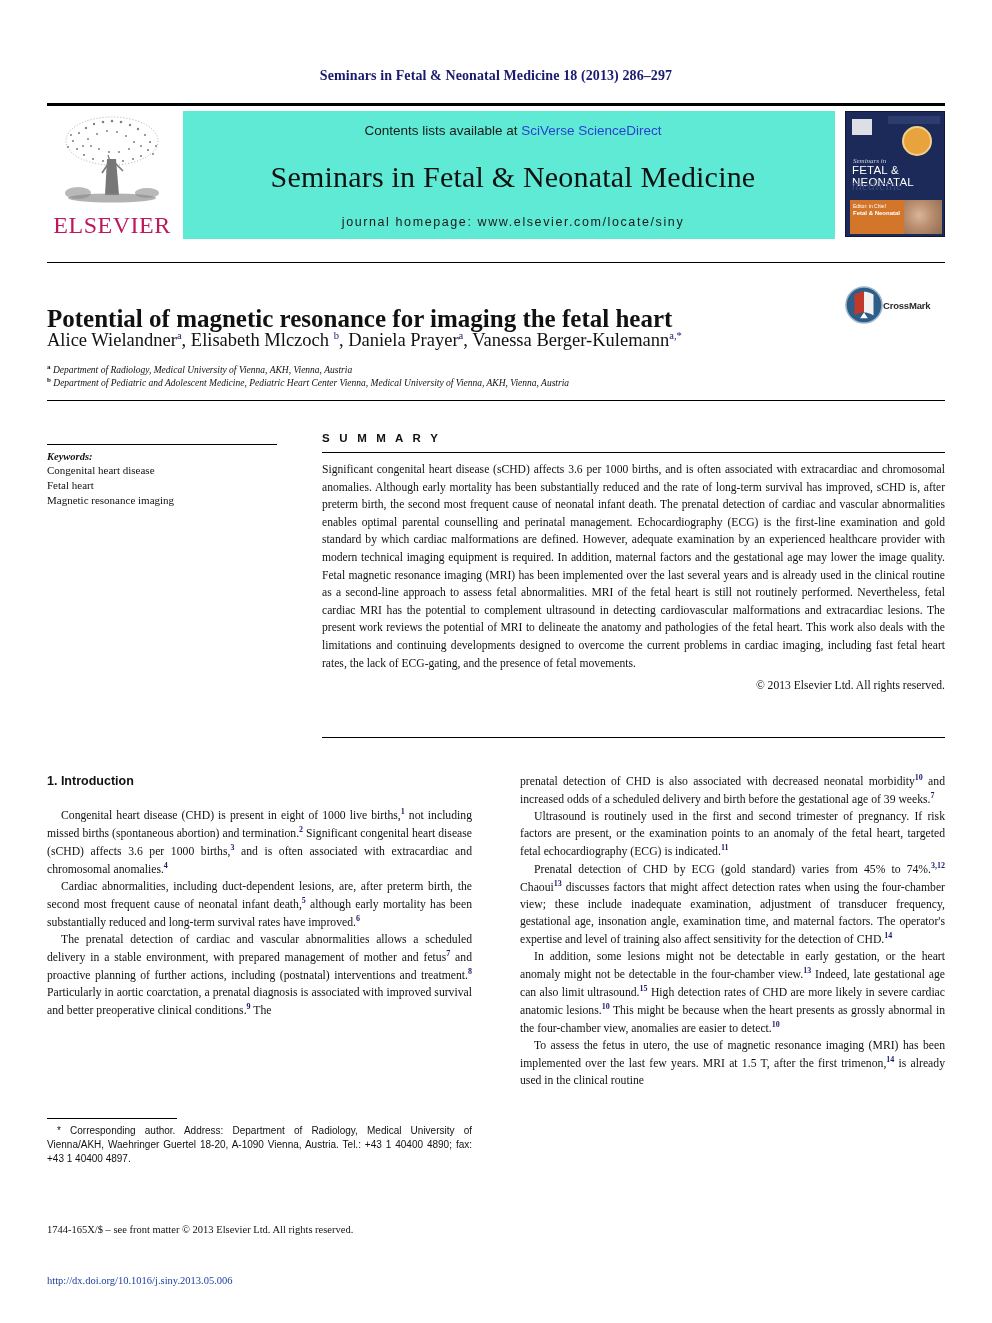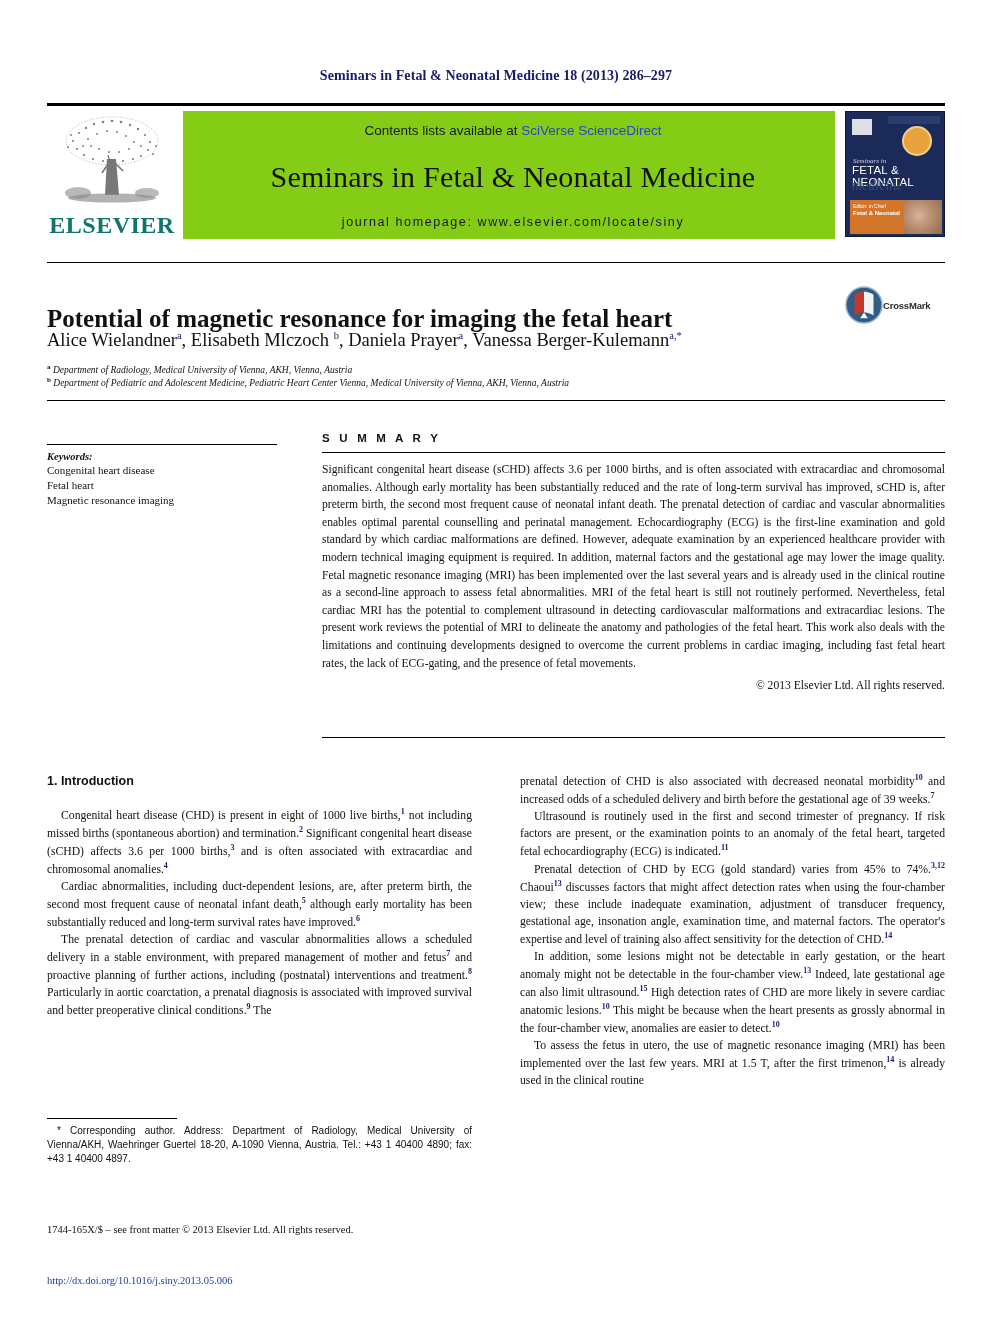--- a/index.html
+++ b/index.html
@@ -58,28 +58,28 @@
     flex-direction: column;
     justify-content: space-between;
     align-items: center;
     padding-bottom: 2px;
   }
   .tree-svg { display:block; }
   .elsevier-word {
     font-family: "Liberation Serif", serif;
     font-size: 24px;
     letter-spacing: 0.5px;
-    color: #0f766e;
+    color: #be185d;
     line-height: 1;
-    font-weight: 700;
+    font-weight: 400;
   }
 
   .center-block {
     flex: 1 1 auto;
-    background: #84cc16;
+    background: #5eead4;
     margin-left: 6px;
     margin-right: 6px;
     display: flex;
     flex-direction: column;
     justify-content: space-between;
     align-items: center;
     padding: 12px 0 10px 8px;
     box-sizing: border-box;
   }
   .contents-line {

